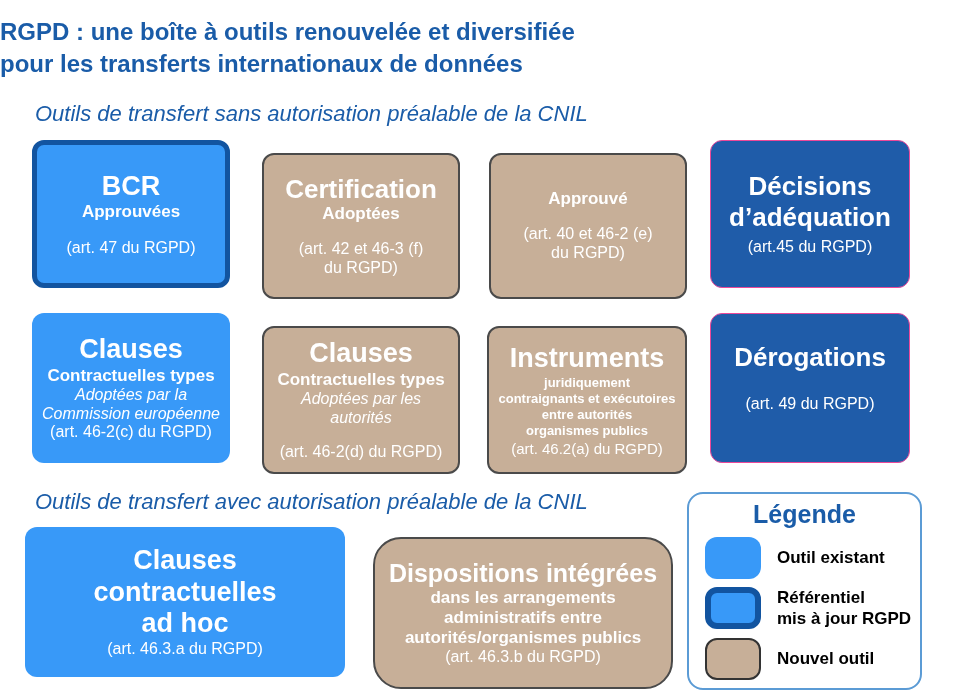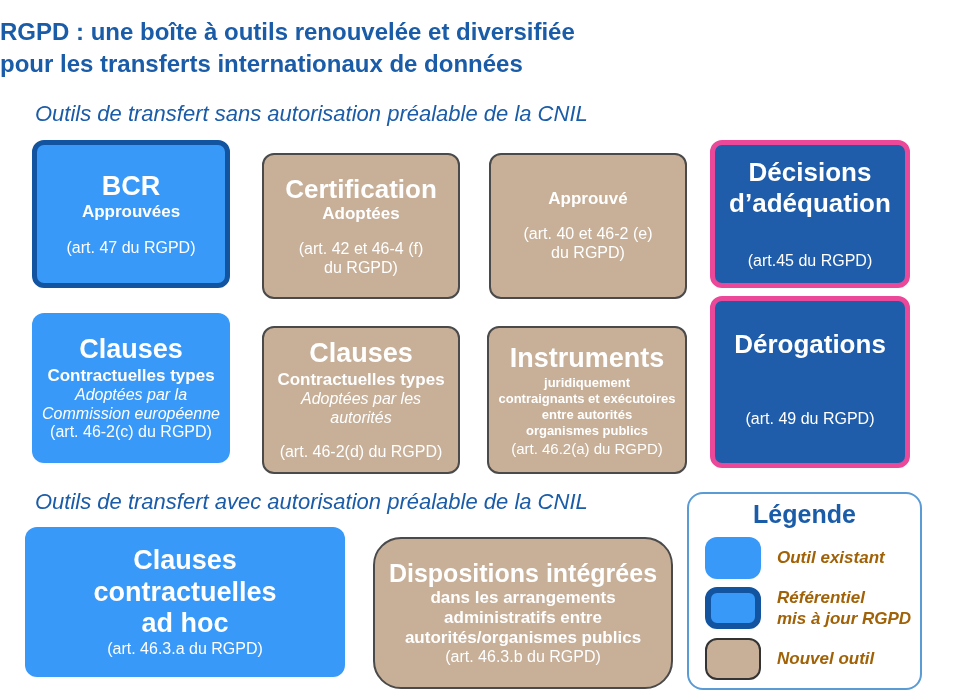--- a/index.html
+++ b/index.html
@@ -18,21 +18,21 @@
   }
   .box {
     position:absolute; border-radius:12px; color:#ffffff;
     display:flex; flex-direction:column; align-items:center; justify-content:center;
     text-align:center; box-sizing:border-box; padding:4px 6px; line-height:1.18;
   }
   .box.top-align { justify-content:flex-start; padding-top:28px; }
   .light-blue { background:#3899F8; }
   .light-blue-bordered { background:#3899F8; border:5px solid #1254A0; }
   .tan { background:#C7AF98; border:2px solid #4a4a4a;margin-top:12px; }
-  .dark-blue { background:#1F5CA9; border:5px solid #ec4899;gap:28px; }
+  .dark-blue { background:#1F5CA9; border:1px solid #ec4899; }
   .box-title { font-weight:bold; font-size:27px; white-space:pre-line; }
   .box-title.md { font-size:26px; }
   .box-title.sm { font-size:23px; }
   .box-sub { font-weight:bold; font-size:17px; white-space:pre-line; }
   .box-sub.xs { font-size:13px; line-height:1.25; }
   .box-italic { font-style:italic; font-size:16px; white-space:pre-line; }
   .box-art { font-size:16px; white-space:pre-line; }
   .box-art.sm { font-size:15px; }
   .gap-md { margin-top:16px; }
   .gap-sm { margin-top:5px; }
@@ -48,23 +48,22 @@
   }
   .legend-row { display:flex; align-items:center; margin:0 0 8px 16px; }
   .swatch {
     width:56px; height:42px; border-radius:12px; flex:0 0 auto;
     box-sizing:border-box; margin-right:16px;
   }
   .swatch.existing { background:#3899F8; }
   .swatch.referential { background:#3899F8; border:6px solid #1254A0; }
   .swatch.new { background:#C7AF98; border:2px solid #333333; }
   .legend-label {
-    font-size:17px; font-weight:bold; color:#a16207; white-space:pre-line;
+    font-size:17px; font-weight:bold; color:#000000; white-space:pre-line;
     line-height:1.25;
-    font-style:italic;
   }
 </style>
 </head>
 <body>
 
 <div class="canvas">
 
   <h1 class="main-title">RGPD : une boîte à outils renouvelée et diversifiée
 pour les transferts internationaux de données</h1>
 
@@ -72,21 +71,21 @@
 
   <div class="box light-blue-bordered" style="left:32px;top:140px;width:198px;height:148px;">
     <div class="box-title">BCR</div>
     <div class="box-sub">Approuvées</div>
     <div class="box-art gap-md">(art. 47 du RGPD)</div>
   </div>
 
   <div class="box tan" style="left:262px;top:141px;width:198px;height:146px;">
     <div class="box-title md">Certification</div>
     <div class="box-sub">Adoptées</div>
-    <div class="box-art gap-md">(art. 42 et 46-4 (f)
+    <div class="box-art gap-md">(art. 42 et 46-3 (f)
 du RGPD)</div>
   </div>
 
   <div class="box tan" style="left:489px;top:141px;width:198px;height:146px;">
     <div class="box-sub">Approuvé</div>
     <div class="box-art gap-md">(art. 40 et 46-2 (e)
 du RGPD)</div>
   </div>
 
   <div class="box dark-blue" style="left:710px;top:140px;width:200px;height:148px;">
@@ -112,21 +111,21 @@
 
   <div class="box tan" style="left:487px;top:314px;width:200px;height:148px;">
     <div class="box-title">Instruments</div>
     <div class="box-sub xs">juridiquement
 contraignants et exécutoires
 entre autorités
 organismes publics</div>
     <div class="box-art sm">(art. 46.2(a) du RGPD)</div>
   </div>
 
-  <div class="box dark-blue top-align" style="left:710px;top:296px;width:200px;height:172px;">
+  <div class="box dark-blue top-align" style="left:710px;top:313px;width:200px;height:150px;">
     <div class="box-title md">Dérogations</div>
     <div class="box-art gap-lg">(art. 49 du RGPD)</div>
   </div>
 
   <div class="section-heading" style="top:489px;">Outils de transfert avec autorisation préalable de la CNIL</div>
 
   <div class="box light-blue" style="left:25px;top:527px;width:320px;height:150px;">
     <div class="box-title">Clauses
 contractuelles
 ad hoc</div>

